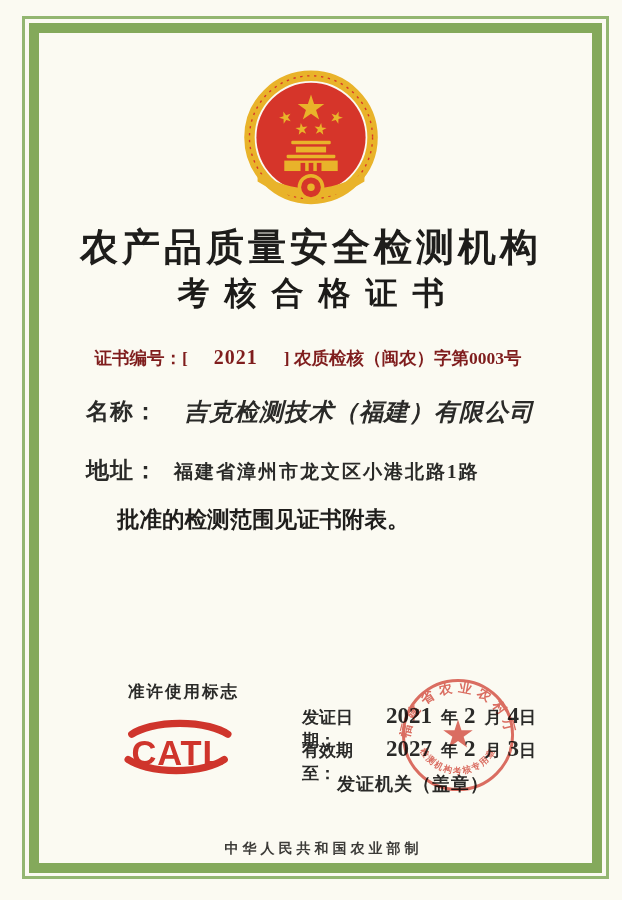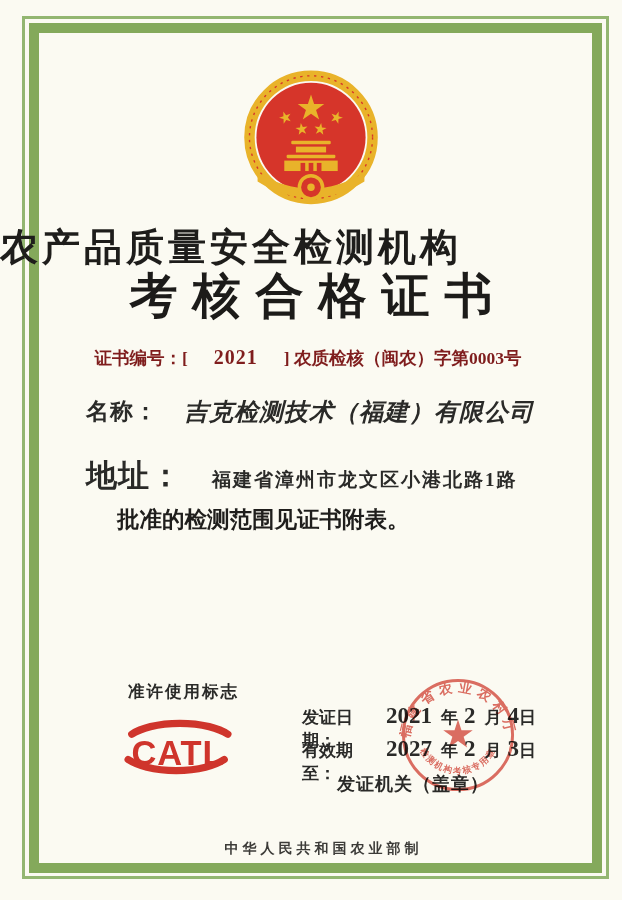--- a/index.html
+++ b/index.html
@@ -18,36 +18,36 @@
   .page{
     position:relative;width:622px;height:900px;background:var(--paper);
     overflow:hidden;
   }
   .frame-thin{position:absolute;top:16px;left:22px;right:13px;bottom:21px;border:3px solid var(--border-green-light);pointer-events:none;}
   .frame-thick{position:absolute;top:23px;left:29px;right:20px;bottom:27px;border:10px solid var(--border-green);pointer-events:none;}
 
   .emblem{position:absolute;top:70px;left:50%;transform:translateX(-50%);width:158px;height:144px;}
   .emblem svg{width:100%;height:100%;display:block;}
 
-  .title1{position:absolute;top:222px;left:0;right:0;
+  .title1{position:absolute;top:222px;left:0;right:0;text-align:center;
     font-size:38px;font-weight:800;letter-spacing:4px;color:#1e1d1b;}
-  .title2{position:absolute;top:264px;left:0;right:0;text-align:center;
-    font-size:48px;font-weight:800;letter-spacing:15px;padding-left:15px;color:#1c1b19;}
+  .title2{position:absolute;top:272px;left:0;right:0;text-align:center;
+    font-size:32px;font-weight:800;letter-spacing:15px;padding-left:15px;color:#1c1b19;}
 
   .certno{position:absolute;top:346px;left:0;right:6px;text-align:center;
     font-size:17.5px;font-weight:600;color:#7f1d1d;}
   .certno .bracket{font-weight:600;}
   .certno .yearbox{display:inline-block;width:96px;text-align:center;font-size:20px;font-weight:800;letter-spacing:1px;}
   .certno b{font-weight:800;}
 
   .row-name{position:absolute;top:396px;left:86px;right:62px;display:flex;align-items:flex-start;}
   .row-name .lbl{font-size:23px;font-weight:600;letter-spacing:1px;margin-right:26px;}
   .row-name .val{font-size:24px;font-weight:600;letter-spacing:1px;font-style:italic;}
   .row-addr{position:absolute;top:455px;left:86px;right:50px;display:flex;align-items:baseline;}
-  .row-addr .lbl{font-size:31px;font-weight:600;letter-spacing:1px;margin-right:30px;}
+  .row-addr .lbl{font-size:23px;font-weight:600;letter-spacing:1px;margin-right:16px;}
   .row-addr .val{font-size:19px;font-weight:700;letter-spacing:2px;}
 
   .body-text{position:absolute;top:498px;left:72px;right:68px;
     font-size:22.5px;font-weight:600;line-height:44px;text-align:justify;color:#1f1e1c;}
   .body-text p{text-indent:2em;}
 
   .mark-label{position:absolute;top:681px;left:128px;font-size:16.5px;font-weight:700;letter-spacing:2px;}
   .catl{position:absolute;top:703px;left:110px;width:136px;height:86px;}
   .catl svg{width:100%;height:100%;display:block;}
   .catl text{font-family:"Liberation Sans","DejaVu Sans",sans-serif;font-weight:bold;}

